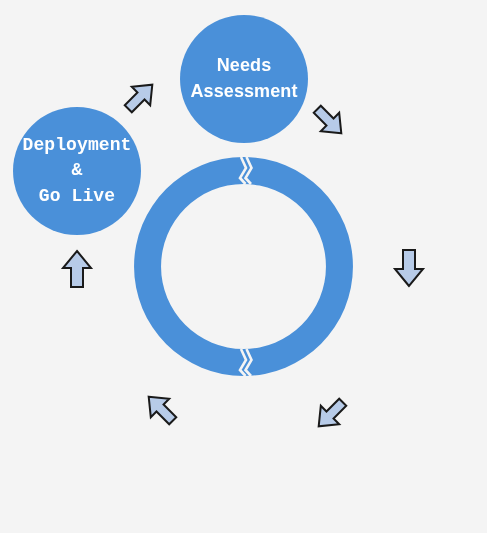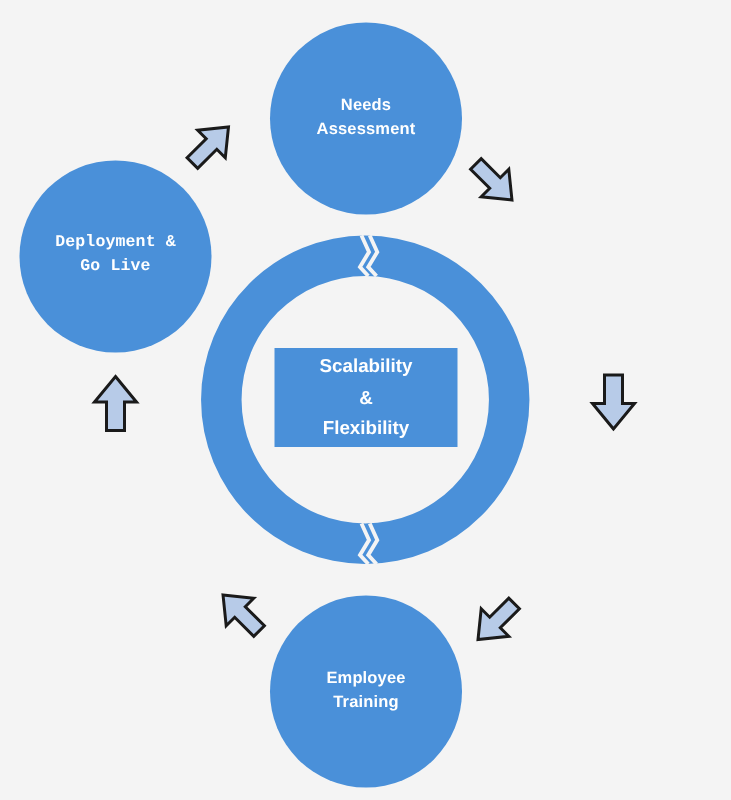--- a/index.html
+++ b/index.html
@@ -24,21 +24,21 @@
   }
   .node-circle {
     position: absolute;
     border-radius: 50%;
     display: flex;
     align-items: center;
     justify-content: center;
     text-align: center;
     color: #ffffff;
     font-weight: bold;
-    font-size: 11px;
+    font-size: 18px;
     line-height: 1.42;
     letter-spacing: 0.1px;
     box-sizing: border-box;
   }
   .node-label {
     display: block;
     white-space: pre-line;
     padding: 0 6px;
   }
   #center-box {
@@ -102,30 +102,21 @@
     </g>
   </svg>
 
   <div class="node-circle" id="node-0" style="left: 180px; top: 15px; width: 128px; height: 128px; background: rgb(74, 144, 217); color: rgb(255, 255, 255);">
     <span class="node-label">Needs
 Assessment</span>
   </div>
 
 
 
-  <div class="node-circle" id="node-3" style="left: 180px; top: 397px; width: 128px; height: 128px; background: rgb(74, 144, 217); color: rgb(255, 255, 255);">
-    <span class="node-label">Employee
-Training</span>
-  </div>
 
 
   <div class="node-circle" id="node-5" style="left: 13px; top: 107px; width: 128px; height: 128px; background: rgb(74, 144, 217); color: rgb(255, 255, 255); font-family: Liberation Mono, monospace;">
     <span class="node-label">Deployment &amp;
 Go Live</span>
   </div>
 
-  <div id="center-box" style="left: 183px; top: 232px; width: 122px; height: 66px; background: rgb(74, 144, 217); color: rgb(255, 255, 255);">
-    <span class="node-label">Scalability
-&amp;
-Flexibility</span>
-  </div>
 
 </div>
 
 </body></html>

